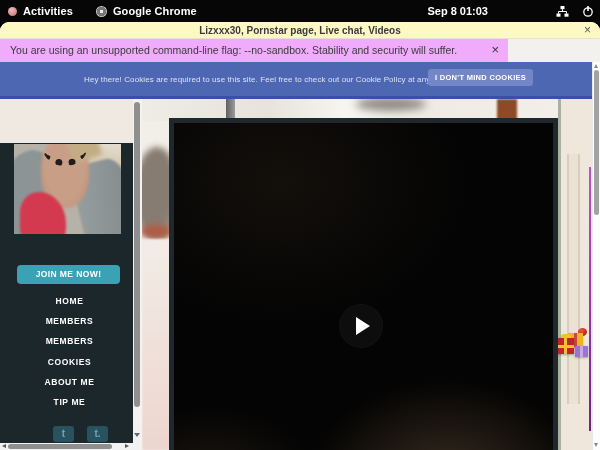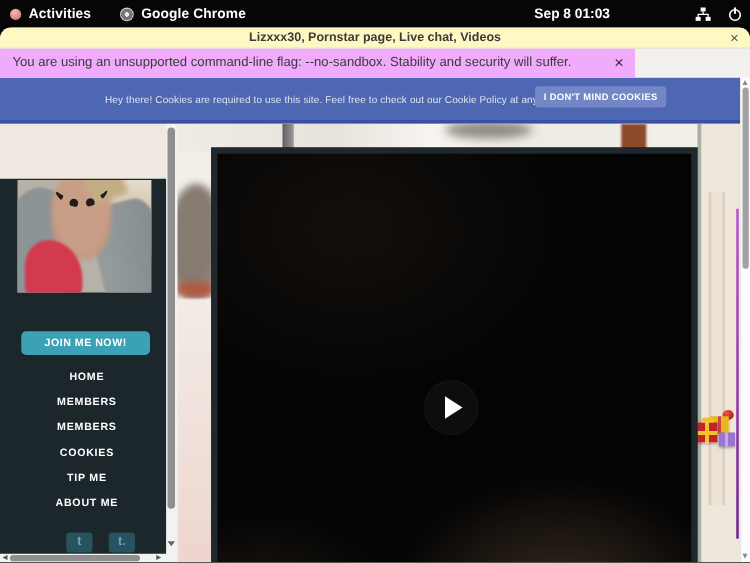--- a/index.html
+++ b/index.html
@@ -207,22 +207,22 @@
             <div class="ph-necklace"></div>
           </div>
 
           <div class="join-btn">JOIN ME NOW!</div>
 
           <div class="menu">
             <div class="menu-item">HOME</div>
             <div class="menu-item">MEMBERS</div>
             <div class="menu-item">MEMBERS</div>
             <div class="menu-item">COOKIES</div>
+            <div class="menu-item">ABOUT ME</div>
             <div class="menu-item">TIP ME</div>
-            <div class="menu-item">ABOUT ME</div>
           </div>
 
           <div class="social-icon s0">t</div>
           <div class="social-icon s1">t.</div>
 
         </div>
 
         <div class="sb-vscroll">
           <div class="sb-vthumb"></div>
           <div class="sb-vdown"></div>

